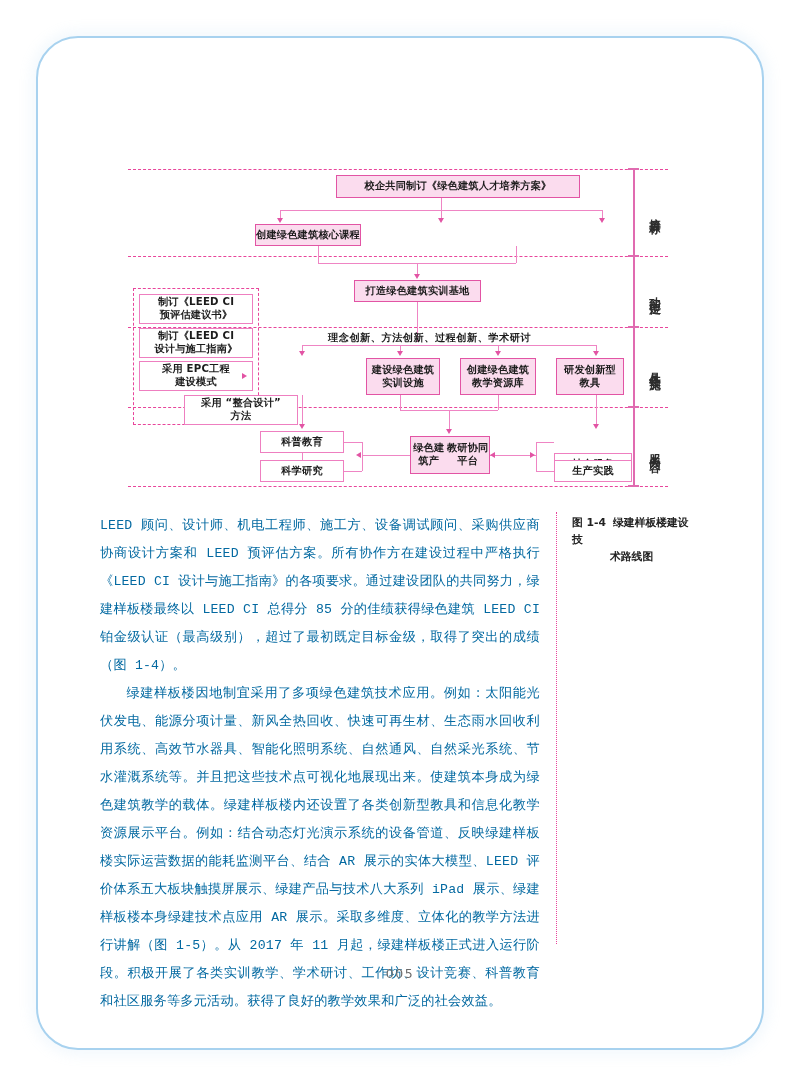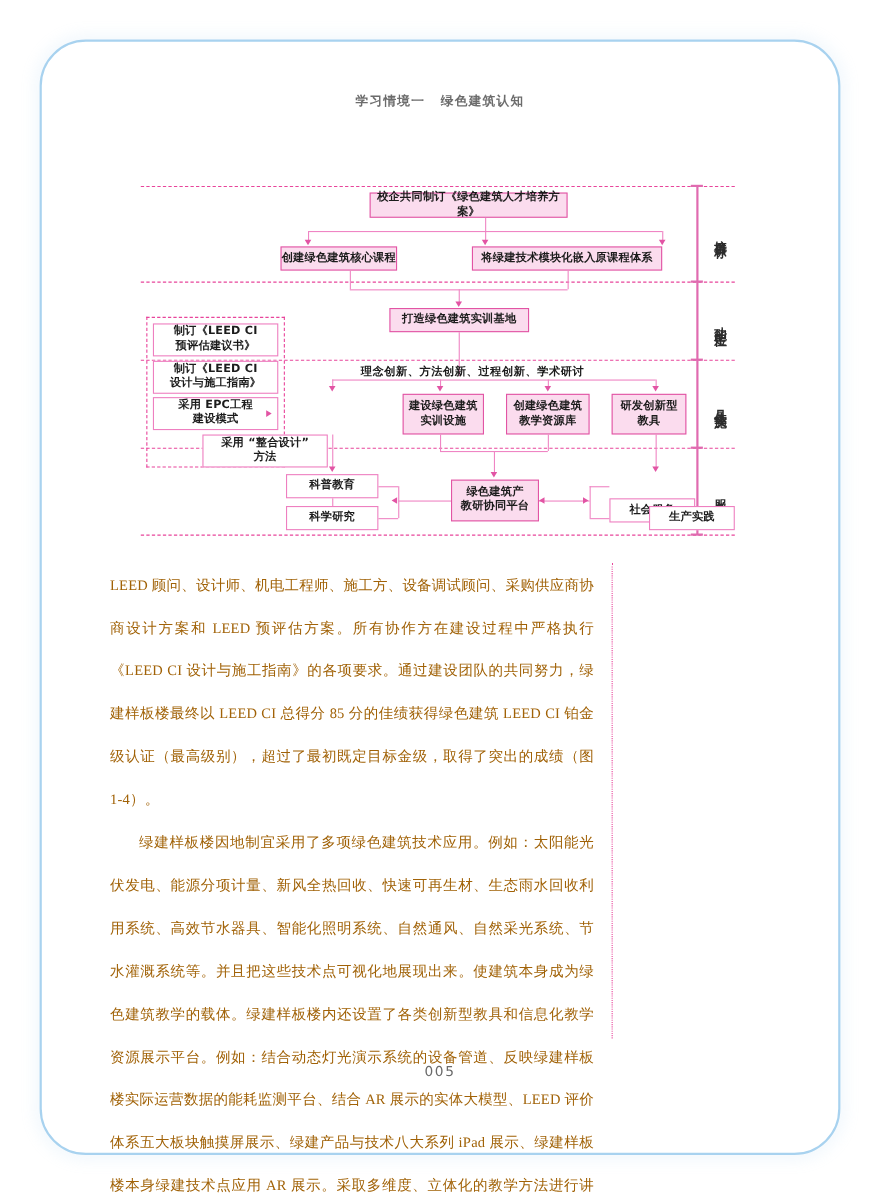--- a/index.html
+++ b/index.html
@@ -177,25 +177,25 @@
 
   .body-col {
     position: absolute;
     left: 100px;
     top: 512px;
     width: 440px;
   }
   .body-col p {
     margin: 0;
     font-size: 13.2px;
-    line-height: 39px;
-    color: #a16207;
+    line-height: 28px;
+    color: #0369a1;
     text-align: justify;
     text-justify: inter-ideograph;
-    font-family: Liberation Serif, serif;
+    font-family: Liberation Mono, monospace;
     letter-spacing: 0.2px;
   }
   .body-col p.indent { text-indent: 2em; }
   .body-col h3 {
     margin: 0;
     font-size: 13.6px;
     line-height: 29px;
     font-weight: bold;
     color: #111;
     text-indent: 2em;
@@ -229,23 +229,20 @@
     font-family: "DejaVu Sans", "Liberation Sans", sans-serif;
   }
 </style>
 </head>
 <body>
 
 <div class="page-frame"></div>
 
 <div class="page-inner">
 
-  <div class="running-head">
-    <span>学习情境一</span><span class="sep"></span><span>绿色建筑认知</span>
-  </div>
 
   <div class="figure-area">
 
     <div class="band-sep" style="top:14px;"></div>
     <div class="band-sep" style="top:101px;"></div>
     <div class="band-sep" style="top:172px;"></div>
     <div class="band-sep" style="top:252px;"></div>
     <div class="band-sep" style="top:331px;"></div>
 
     <div class="spine"></div>
@@ -253,34 +250,33 @@
     <div class="spine-tick" style="top:100px;"></div>
     <div class="spine-tick" style="top:171px;"></div>
     <div class="spine-tick" style="top:251px;"></div>
     <div class="spine-tick" style="top:330px;"></div>
 
     <div class="vlabel" style="top:22px;  height:70px;">培养目标</div>
     <div class="vlabel" style="top:108px; height:58px;">功能定位</div>
     <div class="vlabel" style="top:178px; height:68px;">具体实施</div>
     <div class="vlabel" style="top:262px; height:64px;">服务内容</div>
 
-    <div class="node" style="left:236px; top:20px; width:180px; height:23px;">校企共同制订《绿色建筑人才培养方案》</div>
+    <div class="node" style="left:236px; top:20px; width:244px; height:23px;">校企共同制订《绿色建筑人才培养方案》</div>
 
     <div class="ln-v" style="left:341px; top:43px; height:12px;"></div>
 
     <div class="ln-h" style="left:180px; top:55px; width:322px;"></div>
     <div class="ln-v" style="left:180px; top:55px; height:10px;"></div>
     <div class="ln-v" style="left:502px; top:55px; height:10px;"></div>
     <div class="ln-v" style="left:341px; top:55px; height:10px;"></div>
     <div class="arrow-d" style="left:176.5px; top:63px;"></div>
     <div class="arrow-d" style="left:498.5px; top:63px;"></div>
     <div class="arrow-d" style="left:337.5px; top:63px;"></div>
 
     <div class="node" style="left:155px; top:69px; width:106px; height:22px;">创建绿色建筑核心课程</div>
-    <div class="node" style="left:329px; top:69px; width:173px; height:22px;">将绿建技术模块化嵌入原课程体系</div>
 
     <div class="ln-v" style="left:218px; top:91px; height:17px;"></div>
     <div class="ln-v" style="left:416px; top:91px; height:17px;"></div>
     <div class="ln-h" style="left:218px; top:108px; width:198px;"></div>
     <div class="ln-v" style="left:317px; top:108px; height:13px;"></div>
     <div class="arrow-d" style="left:313.5px; top:119px;"></div>
 
     <div class="node" style="left:254px; top:125px; width:127px; height:22px;">打造绿色建筑实训基地</div>
 
     <div class="ln-v" style="left:317px; top:147px; height:40px;"></div>
@@ -318,27 +314,27 @@
     <div class="ln-h" style="left:300px; top:255px; width:98px;"></div>
     <div class="ln-v" style="left:349px; top:255px; height:21px;"></div>
     <div class="arrow-d" style="left:345.5px; top:274px;"></div>
 
     <div class="ln-v" style="left:496px; top:240px; height:31px;"></div>
     <div class="arrow-d" style="left:492.5px; top:269px;"></div>
 
     <div class="node light" style="left:160px; top:276px; width:84px; height:22px;">科普教育</div>
     <div class="node light" style="left:160px; top:305px; width:84px; height:22px;">科学研究</div>
 
-    <div class="node" style="left:310px; top:281px; width:80px; height:38px; flex-direction:column;">
+    <div class="node" style="left:310px; top:281px; width:80px; height:38px; ">
       <span>绿色建筑产</span>
       <span>教研协同平台</span>
     </div>
 
     <div class="node light" style="left:454px; top:276px; width:78px; height:22px;margin-top:22px;">社会服务</div>
-    <div class="node light" style="left:454px; top:305px; width:78px; height:22px;margin-left:36px;">生产实践</div>
+    <div class="node light" style="left:454px; top:305px; width:78px; height:22px;">生产实践</div>
 
     <div class="ln-v" style="left:262px; top:287px; height:29px;"></div>
     <div class="ln-h" style="left:244px; top:287px; width:18px;"></div>
     <div class="ln-h" style="left:244px; top:316px; width:18px;"></div>
     <div class="ln-v" style="left:202px; top:298px; height:7px;"></div>
     <div class="ln-h" style="left:262px; top:300px; width:48px;"></div>
     <div class="arrow-l" style="left:256px; top:296.5px;"></div>
 
     <div class="ln-v" style="left:436px; top:287px; height:29px;"></div>
     <div class="ln-h" style="left:436px; top:287px; width:18px;"></div>
@@ -431,20 +427,24 @@
 
     <div class="arrow-r" style="left:142px; top:217.5px;"></div>
 
   <div style="position: absolute; left: 151px; top: 220.5px; width: 0px; height: 0px; border-top: 1.3px dashed rgb(232, 69, 155);"></div>
       <div style="position: absolute; left: 151px; top: 220.5px; height: 0px; border-top: 1.3px dashed rgb(232, 69, 155); width: 0px;"></div>
       <div style="position: absolute; left: 151px; top: 220.5px; width: 0px; height: 0px; border-top: 1.3px dashed rgb(232, 69, 155);"></div>
     </div>
 
   <div class="divider-dotted"></div>
 
+  <div class="caption">
+    <span class="num">图 1-4</span><span class="ctext">绿建样板楼建设技</span>
+    <span class="cline2">术路线图</span>
+  </div>
 
   <div class="body-col">
     <p>LEED 顾问、设计师、机电工程师、施工方、设备调试顾问、采购供应商协商设计方案和 LEED 预评估方案。所有协作方在建设过程中严格执行《LEED CI 设计与施工指南》的各项要求。通过建设团队的共同努力，绿建样板楼最终以 LEED CI 总得分 85 分的佳绩获得绿色建筑 LEED CI 铂金级认证（最高级别），超过了最初既定目标金级，取得了突出的成绩（图 1-4）。</p>
     <p class="indent">绿建样板楼因地制宜采用了多项绿色建筑技术应用。例如：太阳能光伏发电、能源分项计量、新风全热回收、快速可再生材、生态雨水回收利用系统、高效节水器具、智能化照明系统、自然通风、自然采光系统、节水灌溉系统等。并且把这些技术点可视化地展现出来。使建筑本身成为绿色建筑教学的载体。绿建样板楼内还设置了各类创新型教具和信息化教学资源展示平台。例如：结合动态灯光演示系统的设备管道、反映绿建样板楼实际运营数据的能耗监测平台、结合 AR 展示的实体大模型、LEED 评价体系五大板块触摸屏展示、绿建产品与技术八大系列 iPad 展示、绿建样板楼本身绿建技术点应用 AR 展示。采取多维度、立体化的教学方法进行讲解（图 1-5）。从 2017 年 11 月起，绿建样板楼正式进入运行阶段。积极开展了各类实训教学、学术研讨、工作坊、设计竞赛、科普教育和社区服务等多元活动。获得了良好的教学效果和广泛的社会效益。</p>
   </div>
 
   <div class="folio">005</div>
 
 </div>
 

